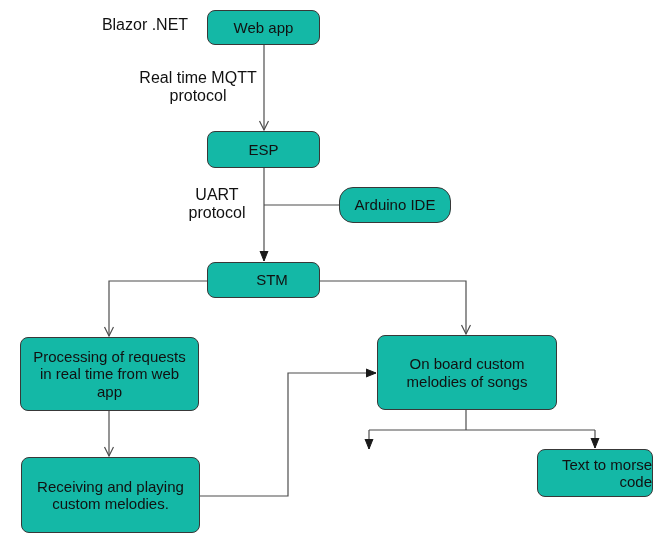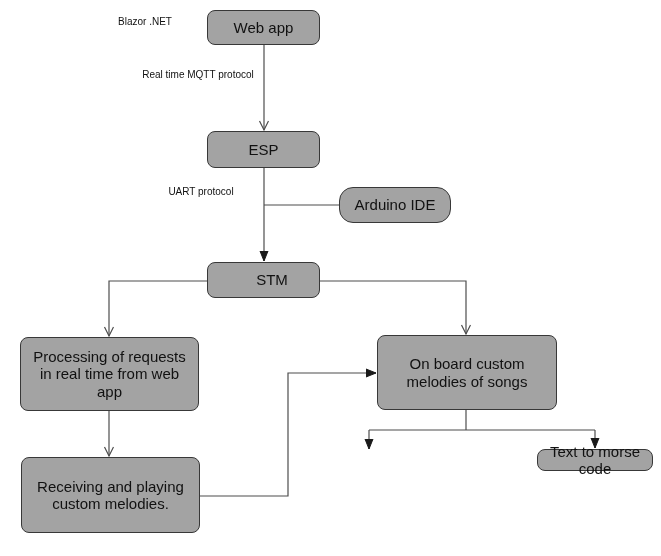--- a/index.html
+++ b/index.html
@@ -24,50 +24,50 @@
   .conn {
     stroke: #4d4d4d;
     stroke-width: 1.2;
     fill: none;
   }
   .node {
     position: absolute;
     box-sizing: border-box;
     border: 1px solid #383838;
     border-radius: 8px;
-    background: #a3a3a3;
+    background: #14b8a6;
     display: flex;
     align-items: center;
     justify-content: center;
     text-align: center;
     font-size: 15px;
     line-height: 1.15;
     color: #111111;
   }
   .edge-label {
     position: absolute;
-    font-size: 10px;
+    font-size: 16px;
     line-height: 1.12;
     text-align: center;
     color: #111111;
   }
   
   #node-web-app        { left: 207px; top: 10px;  width: 113px; height: 35px; }
   #node-esp            { left: 207px; top: 131px; width: 113px; height: 37px; }
   #node-arduino-ide    { left: 339px; top: 187px; width: 112px; height: 36px; border-radius: 14px; }
   #node-stm            { left: 207px; top: 262px; width: 113px; height: 36px; padding-left: 17px; }
   #node-processing     { left: 20px;  top: 337px; width: 179px; height: 74px; padding: 16px 8px; }
   #node-onboard        { left: 377px; top: 335px; width: 180px; height: 75px; padding: 0 22px; }
   #node-receiving      { left: 21px;  top: 457px; width: 179px; height: 76px; padding: 16px 8px; }
   #node-melodies-player{ left: 310px; top: 450px; width: 118px; height: 37px; }
-  #node-text-to-morse  { left: 537px; top: 449px; width: 116px; height: 22px; }
+  #node-text-to-morse  { left: 537px; top: 449px; width: 116px; height: 48px; text-align: right; }
   
   #label-blazor { left: 99px;  top: 16px;  width: 92px; }
   #label-mqtt   { left: 128px; top: 69px;  width: 140px; }
-  #label-uart   { left: 156px; top: 186px; width: 90px; }
+  #label-uart   { left: 172px; top: 186px; width: 90px; }
 </style>
 </head>
 <body>
 
 <div id="canvas">
 
   <svg id="connector-layer" viewBox="0 0 661 556" xmlns="http://www.w3.org/2000/svg">
     <defs>
       <marker id="arrowOpen" markerWidth="12" markerHeight="12" refX="10" refY="5" orient="auto" markerUnits="userSpaceOnUse">
         <path d="M1,0.5 L10,5 L1,9.5" fill="none" stroke="#4d4d4d" stroke-width="1.2"></path>

